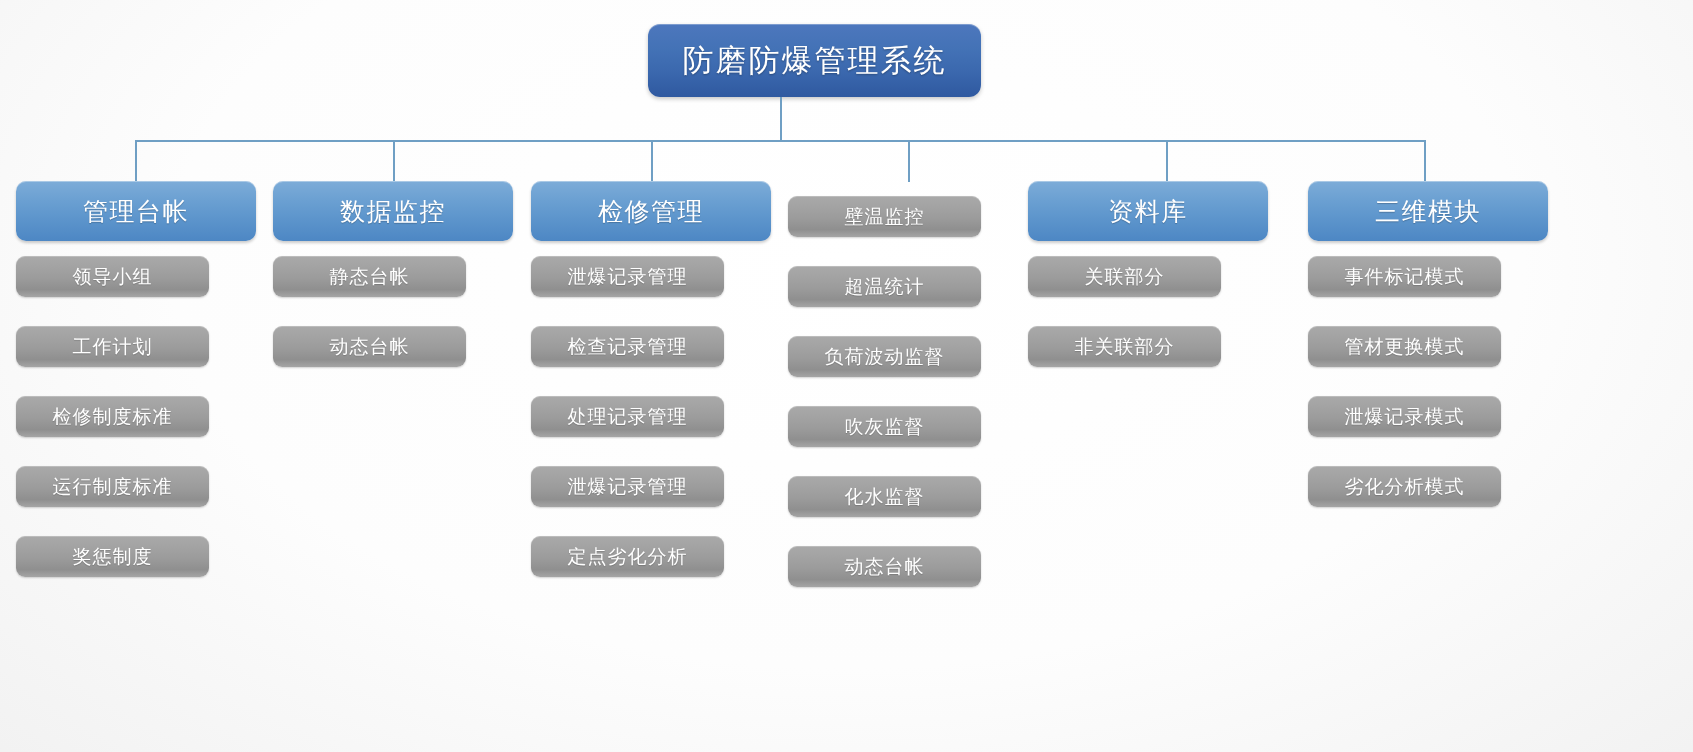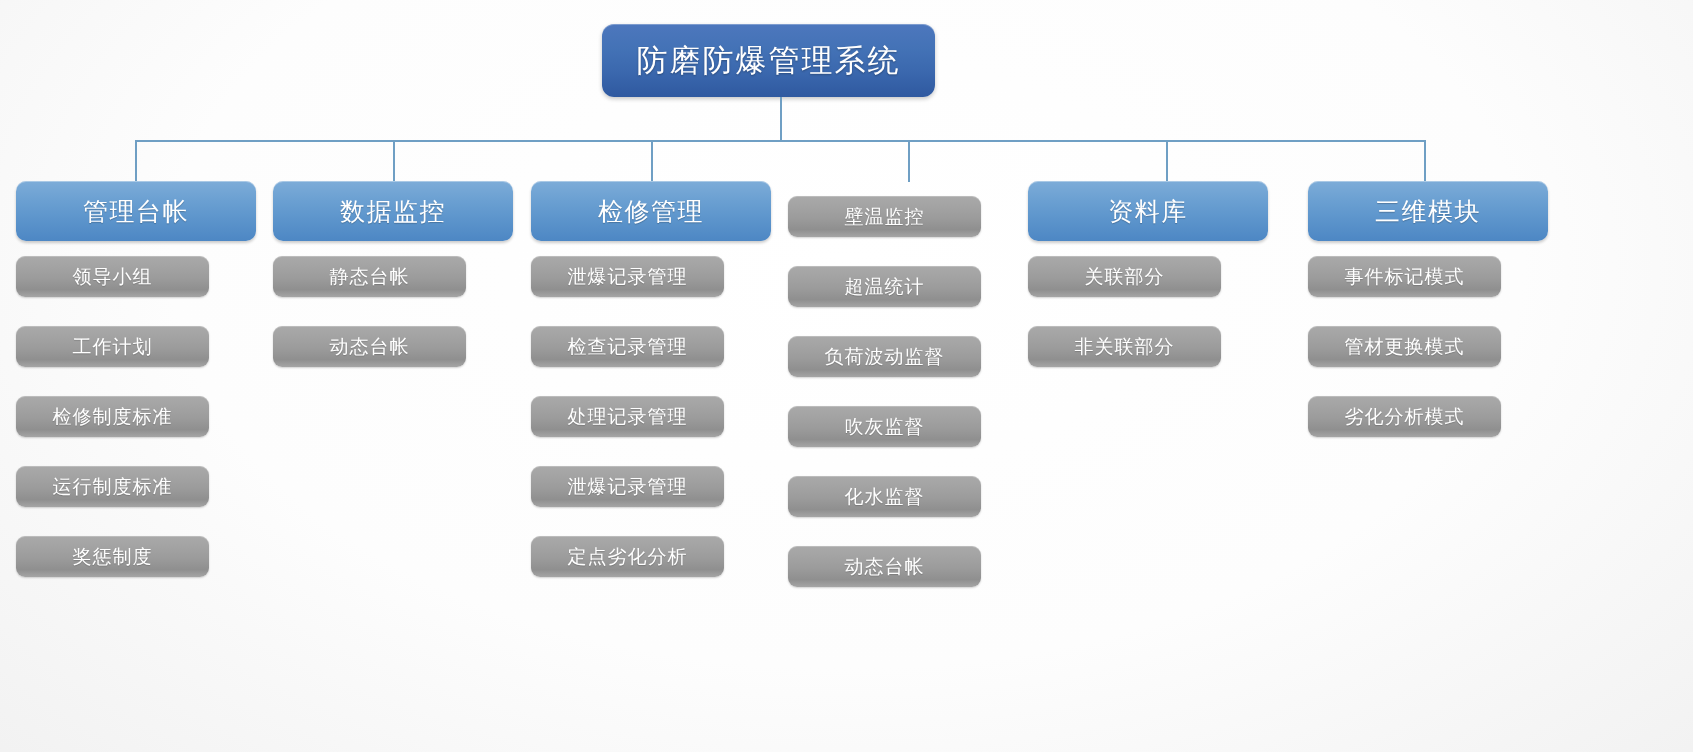--- a/index.html
+++ b/index.html
@@ -13,21 +13,21 @@
   #diagram-root {
     position: relative;
     width: 1693px;
     height: 752px;
     background: radial-gradient(ellipse 1500px 900px at 50% 35%, #ffffff 0%, #fdfdfd 45%, #f2f2f2 78%, #e9e9e9 100%);
   }
 
   
   #root-node {
     position: absolute;
-    left: 602px; top: 24px;
+    left: 648px; top: 24px;
     width: 333px; height: 73px;
     border-radius: 12px;
     background: linear-gradient(to bottom, #4d77bd 0%, #4372b6 35%, #3b68ae 65%, #2f59a0 100%);
     box-shadow: 0 2px 4px rgba(0,0,0,0.22), inset 0 1px 0 rgba(255,255,255,0.28);
     display: flex; align-items: center; justify-content: center;
   }
   #root-node .node-label {
     color: #ffffff;
     font-size: 31px;
     letter-spacing: 2px;
@@ -217,18 +217,21 @@
       <span class="node-label">三维模块</span>
     </div>
     <div class="l3-list">
       <div class="l3-node">
           <span class="node-label">事件标记模式</span>
         </div>
       <div class="l3-node">
           <span class="node-label">管材更换模式</span>
         </div>
       <div class="l3-node">
+          <span class="node-label">泄爆记录模式</span>
+        </div>
+      <div class="l3-node">
           <span class="node-label">劣化分析模式</span>
         </div>
     </div>
   </div>
 
 </div>
 
 </body></html>

